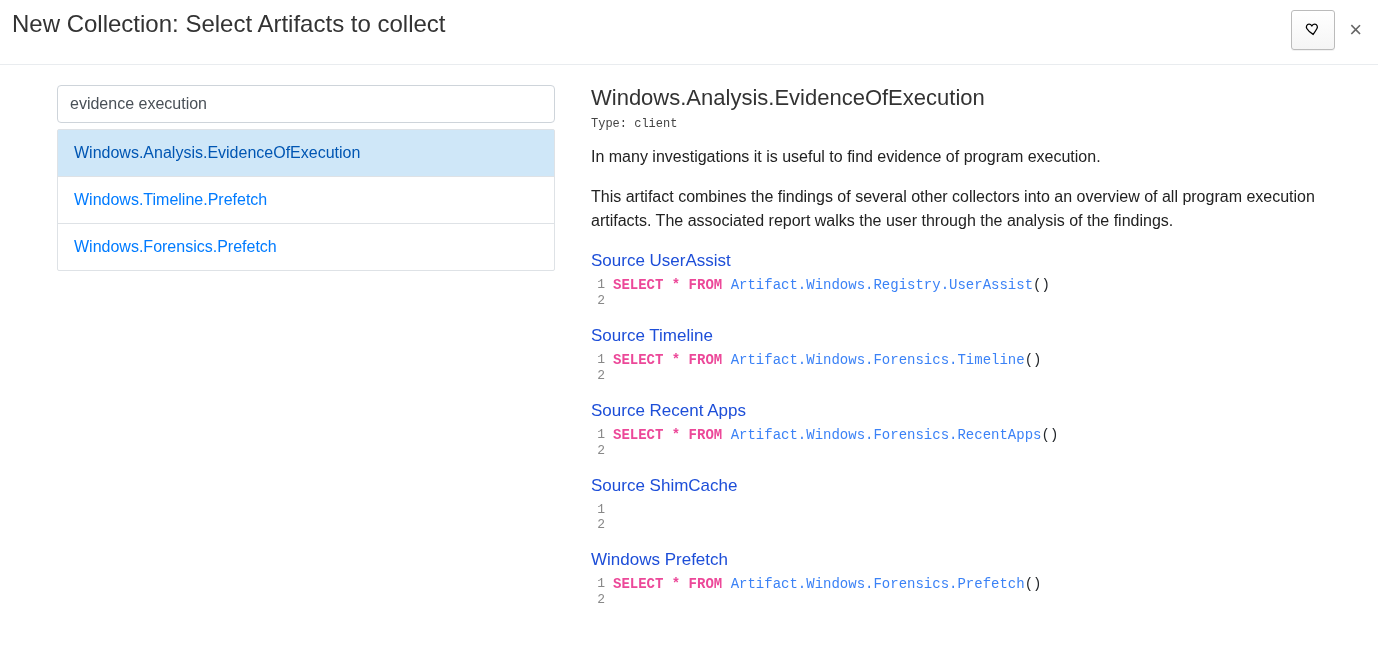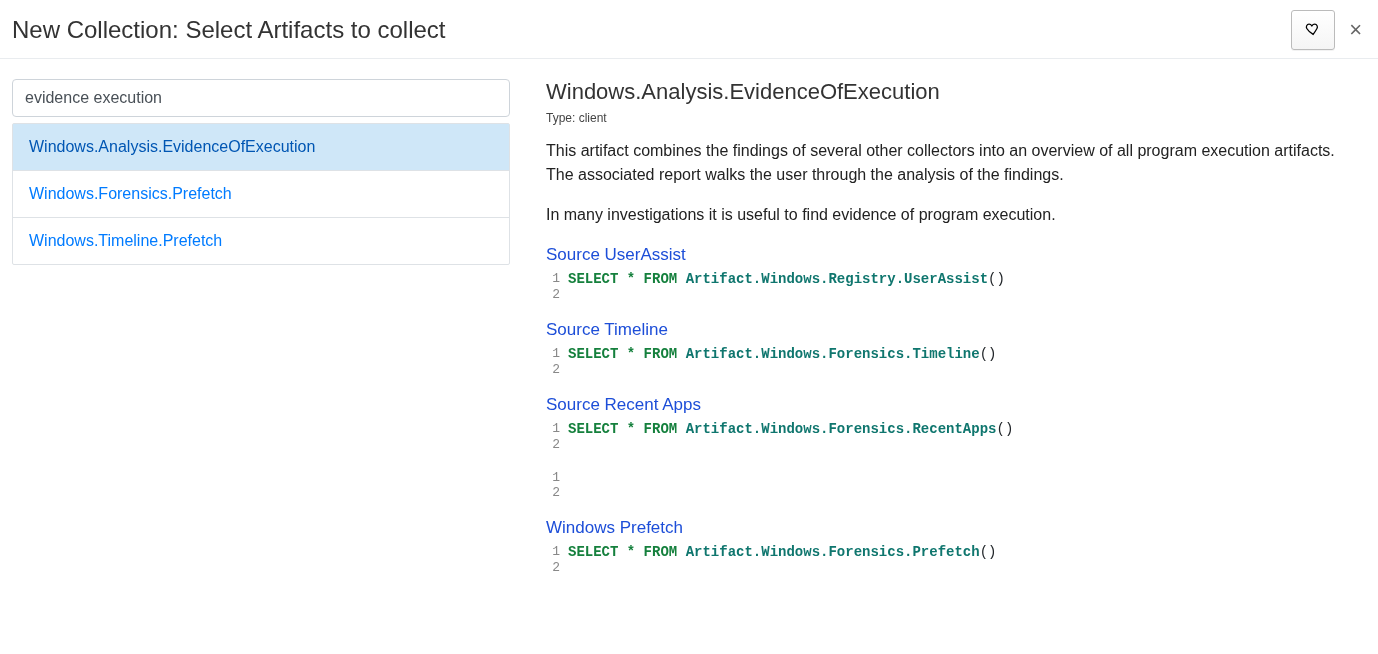--- a/index.html
+++ b/index.html
@@ -1,41 +1,41 @@
 <!DOCTYPE html>
 <html><head>
 <meta charset="utf-8">
 <style>
 * { box-sizing: border-box; margin: 0; padding: 0; }
 body { font-family: -apple-system, BlinkMacSystemFont, "Segoe UI", Helvetica, Arial, sans-serif; background: #fff; color: #212529; font-size: 14px; }
-.header { display: flex; align-items: center; justify-content: space-between; padding: 10px 12px 8px; border-bottom: 1px solid #e9ecef; }
+.header { display: flex; justify-content: space-between; padding: 10px 12px 14px; border-bottom: 1px solid #e9ecef; }
 .header h2 { font-size: 24px; font-weight: 500; color: #333; }
 .header-actions { display: flex; align-items: center; gap: 10px; }
 .btn-favorite { width: 44px; height: 40px; background: linear-gradient(#fff,#f5f5f5); border: 1px solid #bbb; border-radius: 3px; display: flex; align-items: center; justify-content: center; cursor: pointer; box-shadow: 0 1px 0 rgba(0,0,0,0.05); }
 .btn-favorite svg { width: 18px; height: 18px; }
 .close-btn { color: #666; font-size: 22px; line-height: 1; cursor: pointer; background: none; border: none; padding: 2px 4px; }
-.main { display: flex; padding: 20px 12px 0; gap: 36px; }
+.main { display: flex; padding: 20px 12px 0; gap: 36px; margin-left: 45px; }
 .left { width: 498px; flex-shrink: 0; }
 .search-input { width: 100%; height: 38px; border: 1px solid #ced4da; border-radius: 4px; padding: 6px 12px; font-size: 16px; color: #495057; }
 .artifact-list { margin-top: 6px; border: 1px solid #dee2e6; border-radius: 2px; }
 .artifact-item { padding: 14px 16px; font-size: 16px; color: #007bff; cursor: pointer; border-bottom: 1px solid #dee2e6; }
 .artifact-item:last-child { border-bottom: none; }
 .artifact-item.active { background: #cfe7f8; color: #0056b3; }
 .right { flex: 1; padding-right: 12px; }
 .detail-title { font-size: 22px; font-weight: 500; color: #333; }
-.detail-type { font-size: 12px; color: #444; margin-top: 6px; }
+.detail-type { font-size: 12px; color: #444; margin-top: 6px; font-family: Liberation Mono, monospace; }
 .detail-desc { margin-top: 14px; font-size: 16px; line-height: 1.5; color: #222; }
 .detail-desc p { margin-bottom: 16px; }
 .source-block { margin-top: 18px; }
 .source-block h4 { font-size: 17px; font-weight: 400; color: #1d4ed8; margin-bottom: 6px; }
 .code { font-family: Consolas, "Courier New", monospace; font-size: 14px; }
 .code-row { display: flex; }
 .lineno { width: 22px; text-align: right; color: #888; padding-right: 8px; user-select: none; font-size: 13px; }
-.code-text .kw { color: #15803d; font-weight: bold; }
-.code-text .lit { color: #0f766e; font-weight: bold; }
+.code-text .kw { color: #ec4899; font-weight: bold; }
+.code-text .lit { color: #3b82f6; }
 </style>
 </head>
 <body>
 
 <div class="header">
   <h2>New Collection: Select Artifacts to collect</h2>
   <div class="header-actions">
     <button class="btn-favorite">
       <svg viewBox="0 0 24 24">
           <path fill="none" stroke="#000" stroke-width="2" d="M12 21s-7.5-4.9-10-9.3C.4 8.9 2 5 5.5 5c2.2 0 3.7 1.4 4.5 2.6C10.8 6.4 12.3 5 14.5 5 18 5 19.6 8.9 18 11.7 15.5 16.1 12 21 12 21z" transform="translate(2 0) scale(0.85)"></path>
@@ -45,31 +45,31 @@
       <span>×</span>
     </button>
   </div>
 </div>
 
 <div class="main">
   <div class="left">
     <input class="search-input" type="text" value="evidence execution" style="">
     <div class="artifact-list" id="artifact-list">
         <div class="artifact-item active">Windows.Analysis.EvidenceOfExecution</div>
+        <div class="artifact-item">Windows.Timeline.Prefetch</div>
         <div class="artifact-item">Windows.Forensics.Prefetch</div>
-        <div class="artifact-item">Windows.Timeline.Prefetch</div>
       </div>
   </div>
 
   <div class="right">
     <div class="detail-title">Windows.Analysis.EvidenceOfExecution</div>
     <div class="detail-type">Type: client</div>
     <div class="detail-desc">
+      <p>In many investigations it is useful to find evidence of program execution.</p>
       <p>This artifact combines the findings of several other collectors into an overview of all program execution artifacts. The associated report walks the user through the analysis of the findings.</p>
-      <p>In many investigations it is useful to find evidence of program execution.</p>
     </div>
     <div id="sources">
         <div class="source-block">
           <h4>Source UserAssist</h4>
           <div class="code">
             <div class="code-row">
               <div class="lineno">1</div>
               <div class="code-text"><span class="kw">SELECT * FROM </span><span class="lit">Artifact.Windows.Registry.UserAssist</span><span>()</span></div>
             </div>
             <div class="code-row">
@@ -95,20 +95,21 @@
             <div class="code-row">
               <div class="lineno">1</div>
               <div class="code-text"><span class="kw">SELECT * FROM </span><span class="lit">Artifact.Windows.Forensics.RecentApps</span><span>()</span></div>
             </div>
             <div class="code-row">
               <div class="lineno">2</div>
             </div>
           </div>
         </div>
         <div class="source-block">
+          <h4>Source ShimCache</h4>
           <div class="code">
             <div class="code-row">
               <div class="lineno">1</div>
             </div>
             <div class="code-row">
               <div class="lineno">2</div>
             </div>
           </div>
         </div>
         <div class="source-block">

